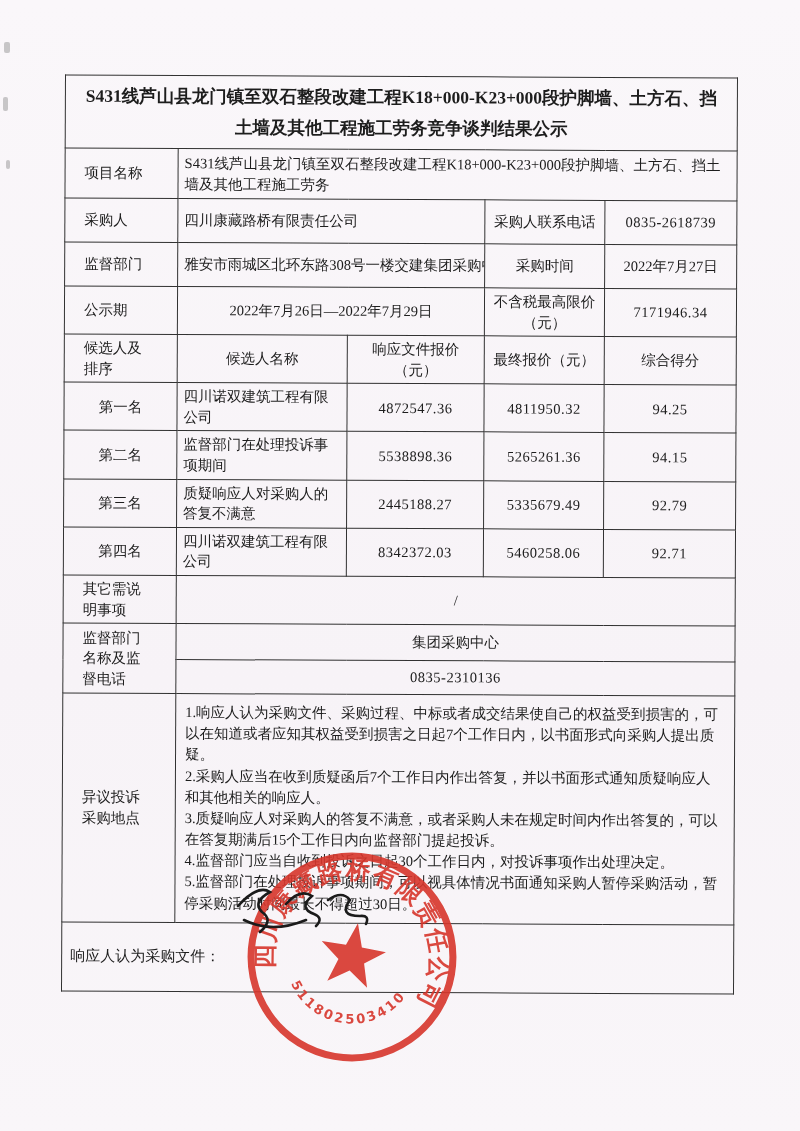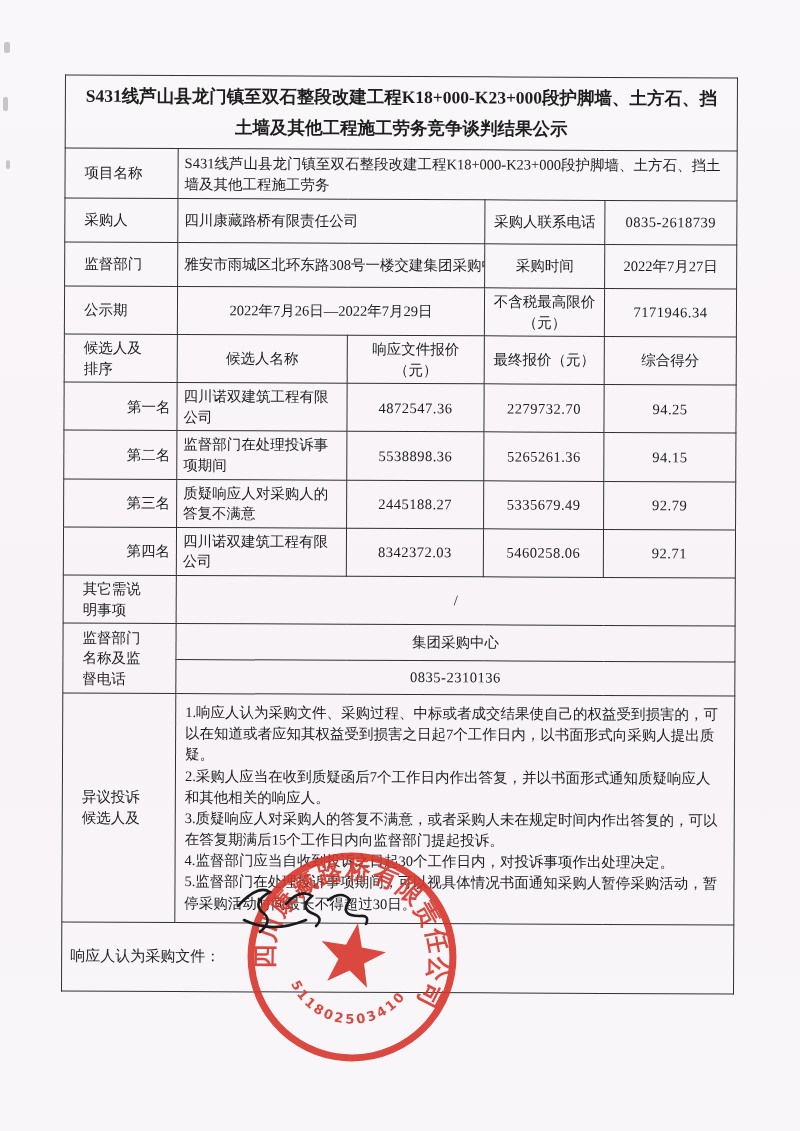--- a/index.html
+++ b/index.html
@@ -27,21 +27,21 @@
     word-break:break-all;
   }
   td.title-cell{
     font-weight:bold;font-size:17.5px;line-height:1.75;
     text-align:center;height:64px;padding:4px 14px;
   }
   td.lbl{white-space:pre-line;text-align:left;padding-left:19px;}
   .ctr{text-align:center;}
   .num{text-align:center;letter-spacing:.5px;}
   .nowrap{white-space:nowrap;overflow:hidden;}
-  td.rank{text-align:right;font-family:Liberation Serif, serif;}
+  td.rank{text-align:center;font-family:Liberation Serif, serif;}
   td.rules{padding:8px 9px;line-height:1.46;vertical-align:top;}
   td.rules .rule-item{margin:0;}
   td.sig-cell{height:62px;padding-left:8px;font-size:15px;}
 
   .seal{position:absolute;left:241px;top:846px;width:222px;height:222px;z-index:3;opacity:.9;transform:rotate(10deg);pointer-events:none;}
   .signature{position:absolute;left:228px;top:880px;width:150px;height:66px;z-index:4;pointer-events:none;}
 </style>
 </head>
 <body>
 
@@ -98,21 +98,21 @@
       <td class="ctr">候选人名称</td>
       <td class="ctr">响应文件报价（元）</td>
       <td class="ctr">最终报价（元）</td>
       <td class="ctr">综合得分</td>
     </tr>
 
     <tr style="height:46px;">
       <td class="rank">第一名</td>
       <td>四川诺双建筑工程有限公司</td>
       <td class="num">4872547.36</td>
-      <td class="num">2279732.70</td>
+      <td class="num">4811950.32</td>
       <td class="num">94.25</td>
     </tr>
     <tr style="height:46px;">
       <td class="rank">第二名</td>
       <td>监督部门在处理投诉事项期间</td>
       <td class="num">5538898.36</td>
       <td class="num">5265261.36</td>
       <td class="num">94.15</td>
     </tr>
     <tr style="height:46px;">
@@ -141,21 +141,21 @@
 名称及监
 督电话</td>
       <td colspan="4" class="ctr">集团采购中心</td>
     </tr>
     <tr style="height:34px;">
       <td colspan="4" class="ctr num">0835-2310136</td>
     </tr>
 
     <tr style="height:196px;">
       <td class="lbl">异议投诉
-候选人及</td>
+采购地点</td>
       <td colspan="4" class="rules">
         <div class="rule-item">1.响应人认为采购文件、采购过程、中标或者成交结果使自己的权益受到损害的，可以在知道或者应知其权益受到损害之日起7个工作日内，以书面形式向采购人提出质疑。</div>
         <div class="rule-item">2.采购人应当在收到质疑函后7个工作日内作出答复，并以书面形式通知质疑响应人和其他相关的响应人。</div>
         <div class="rule-item">3.质疑响应人对采购人的答复不满意，或者采购人未在规定时间内作出答复的，可以在答复期满后15个工作日内向监督部门提起投诉。</div>
         <div class="rule-item">4.监督部门应当自收到投诉之日起30个工作日内，对投诉事项作出处理决定。</div>
         <div class="rule-item">5.监督部门在处理投诉事项期间，可以视具体情况书面通知采购人暂停采购活动，暂停采购活动时间最长不得超过30日。</div>
       </td>
     </tr>
 
     <tr>

